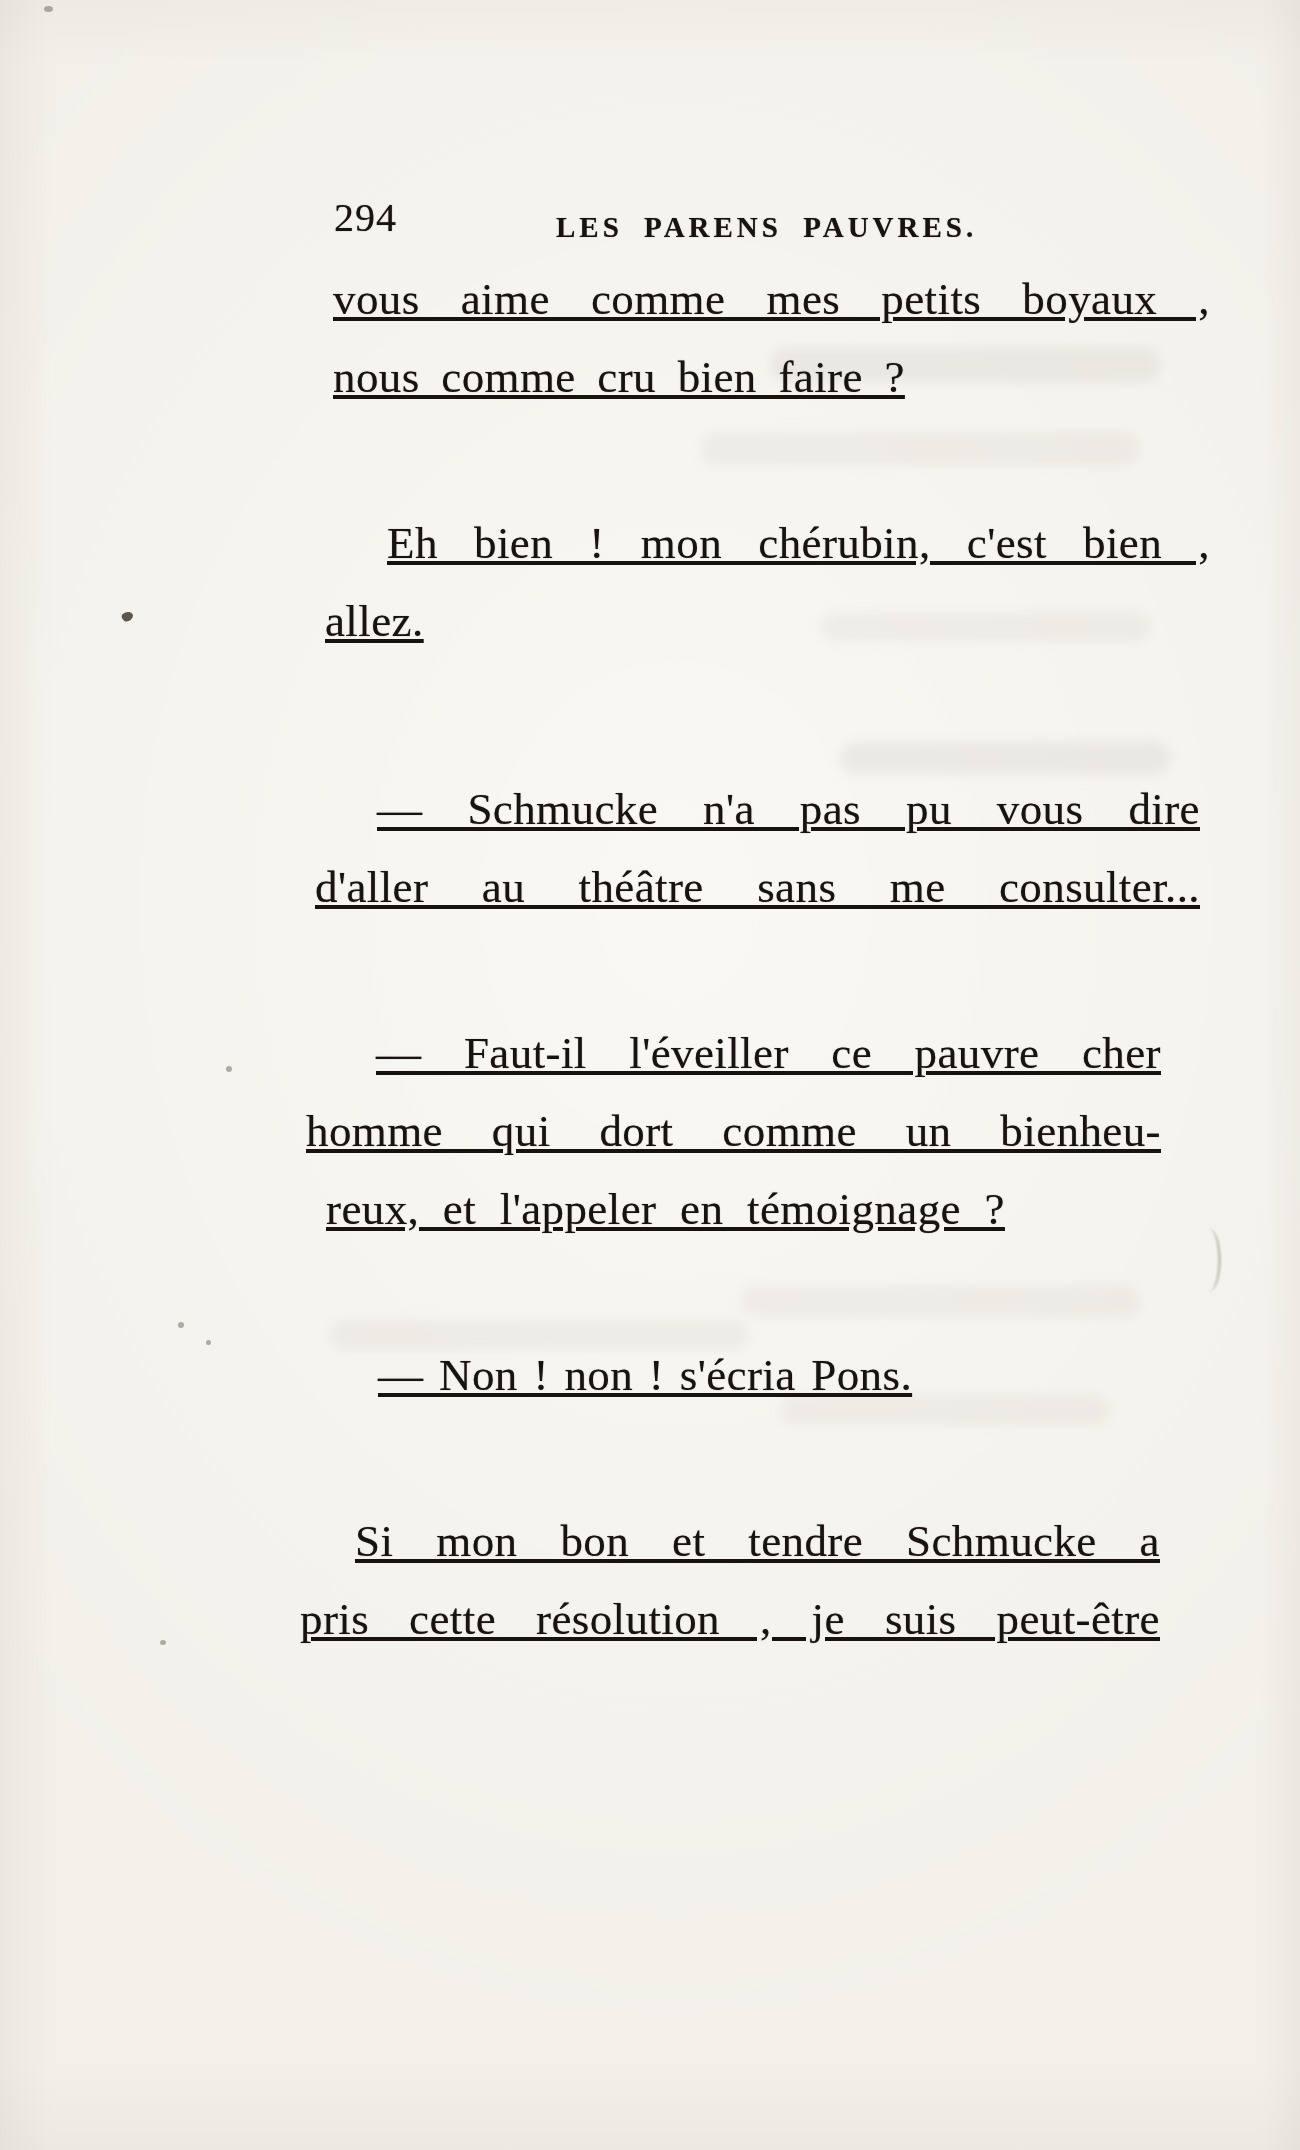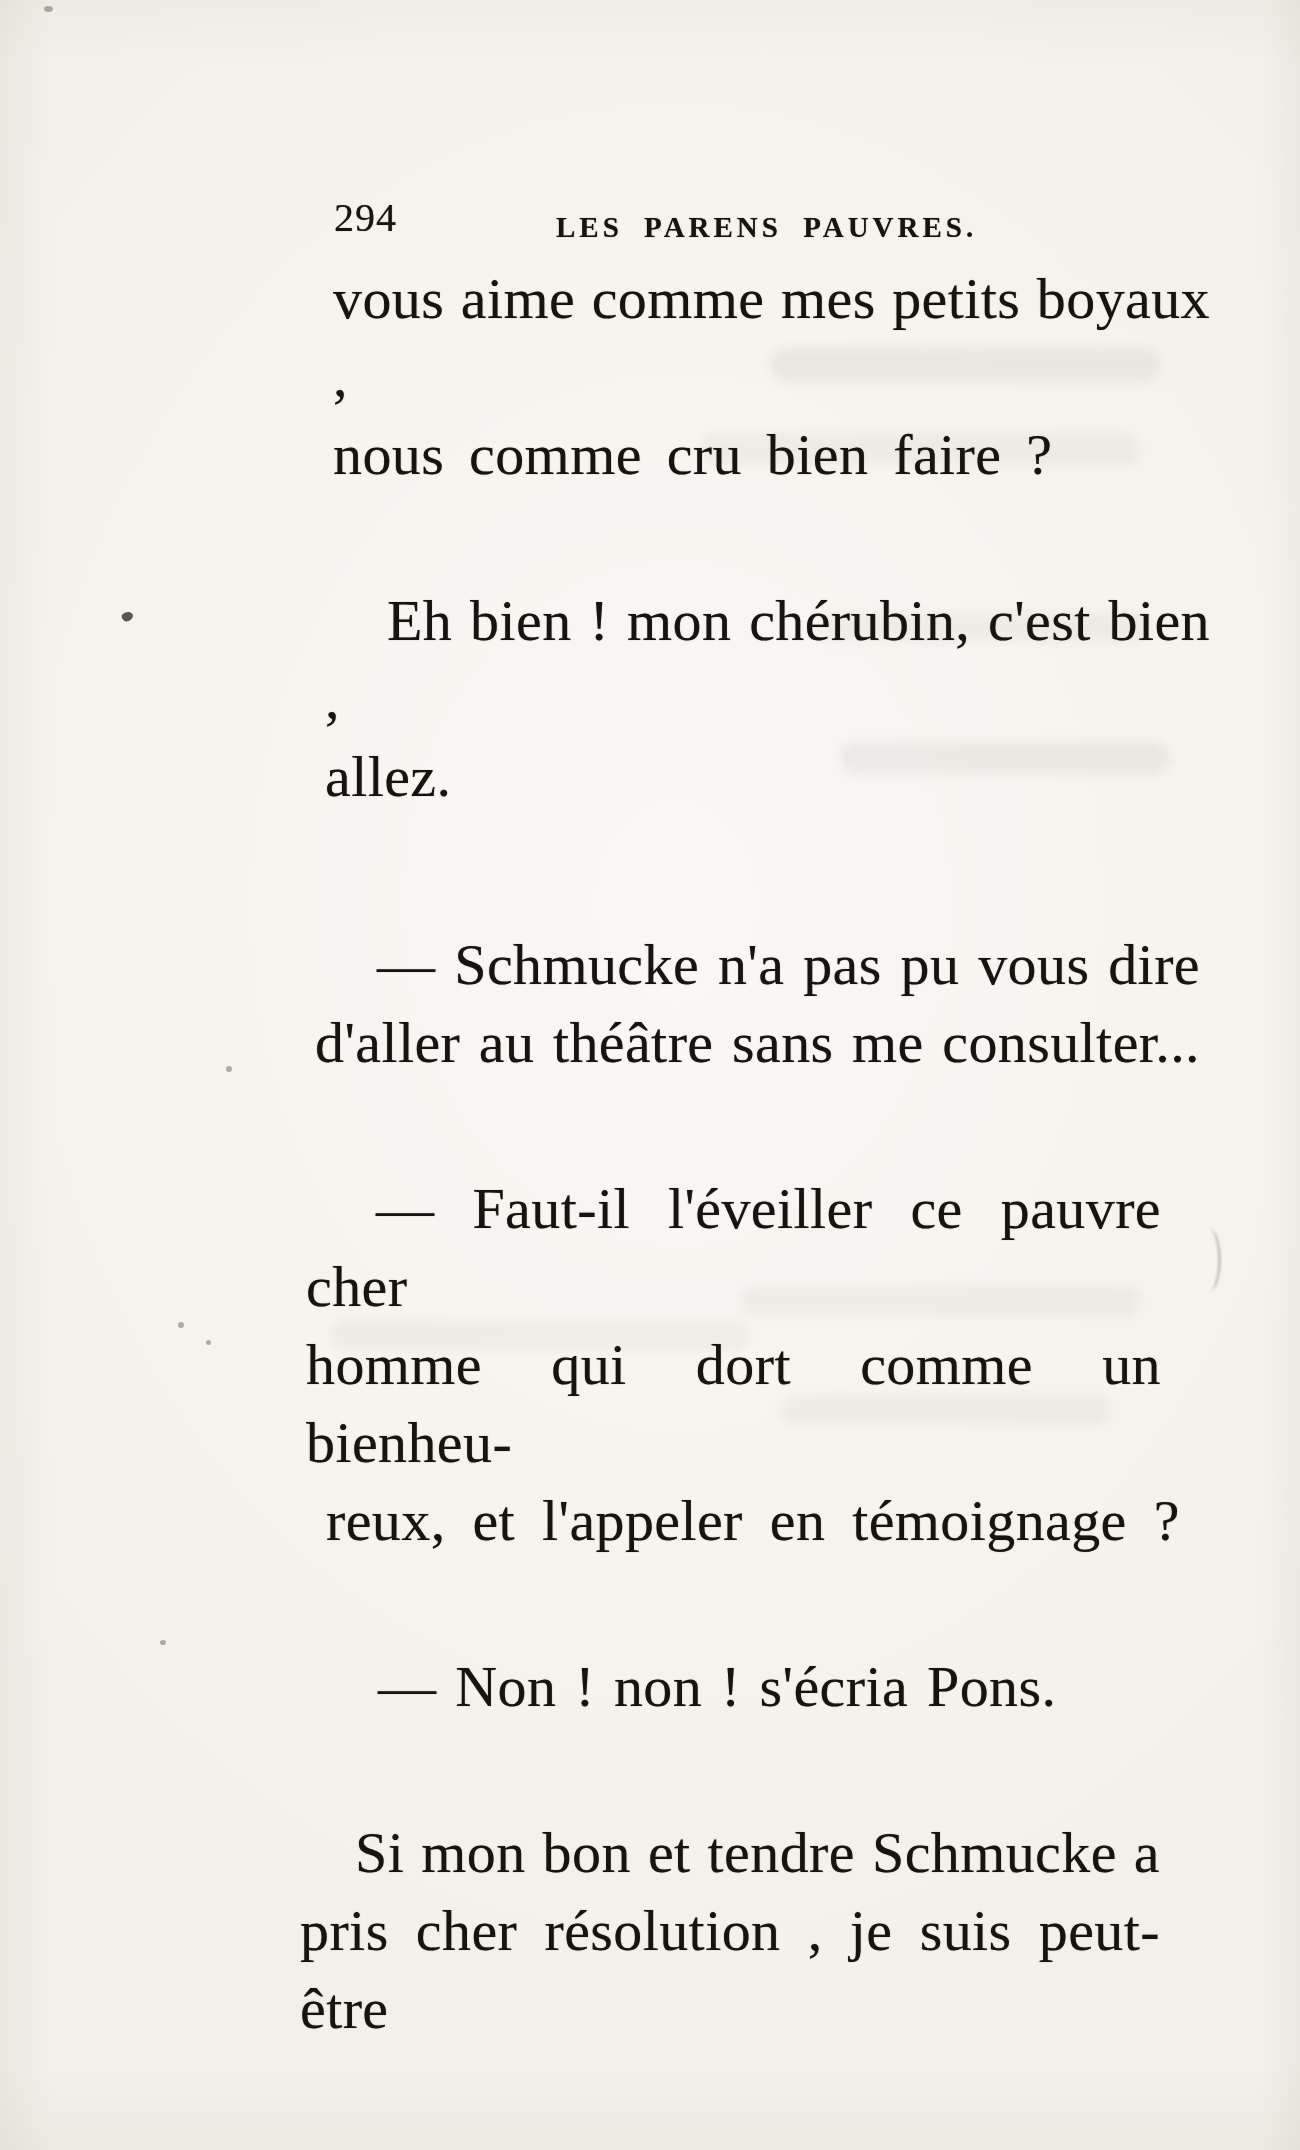--- a/index.html
+++ b/index.html
@@ -28,24 +28,25 @@
     font-size:29px;font-weight:700;letter-spacing:4px;word-spacing:10px;
     text-shadow:0 0 1px rgba(23,19,14,0.5);
     white-space:nowrap;
   }
   
   .text-block{
     position:absolute;left:300px;top:260px;width:910px;
   }
   .para{position:relative;margin:0 0 88px 0;}
   .line{
-    font-size:58px;line-height:78px;
+    font-size:45px;line-height:78px;
     letter-spacing:0.4px;
     text-shadow:0 0 1px rgba(23,19,14,0.5);
     white-space:nowrap;
+    text-decoration:underline;
   }
   .full{
     white-space:normal;
     text-align:justify;text-align-last:justify;
   }
   .p1{left:33px;width:877px;}
   .p2{left:25px;width:885px;margin-bottom:110px;}
   .p3{left:15px;width:885px;}
   .p4{left:6px;width:855px;}
   .p5{left:8px;width:880px;}
@@ -121,16 +122,16 @@
     <div class="line full">homme qui dort comme un bienheu-</div>
     <div class="line ws12">reux, et l'appeler en témoignage ?</div>
   </div>
 
   <div class="para p5">
     <div class="line ind70 ws4">— Non ! non ! s'écria Pons.</div>
   </div>
 
   <div class="para p6">
     <div class="line full ind55">Si mon bon et tendre Schmucke a</div>
-    <div class="line full">pris cher résolution , je suis peut-être</div>
+    <div class="line full">pris cette résolution , je suis peut-être</div>
   </div>
 
 </div>
 
 </body></html>

